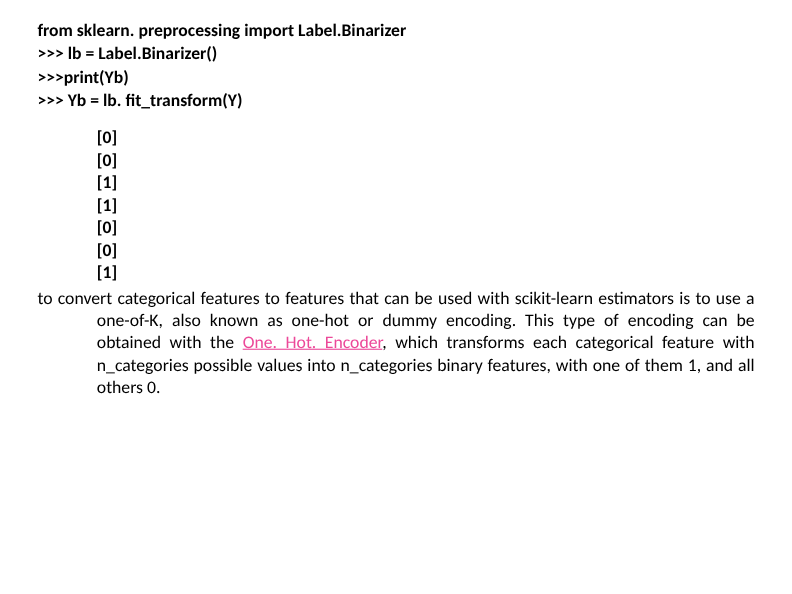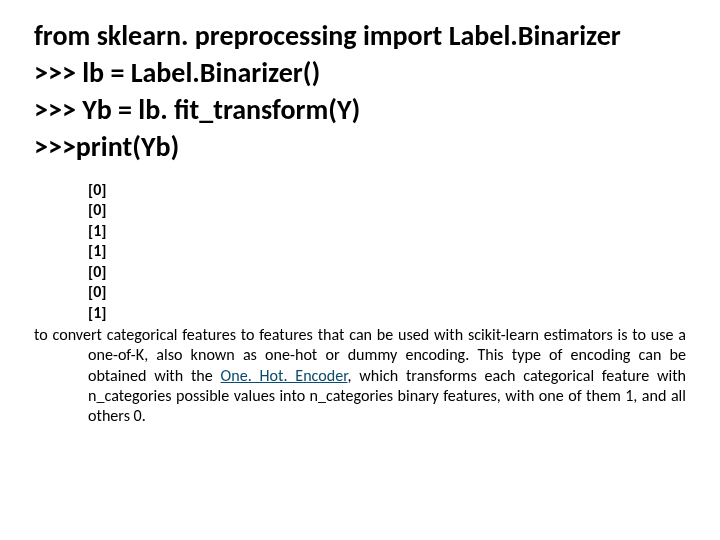--- a/index.html
+++ b/index.html
@@ -12,21 +12,21 @@
     color: #000;
   }
   .slide {
     box-sizing: border-box;
     padding: 18px 34px 0 34px;
     width: 720px;
     height: 540px;
   }
   .code-block {
     font-weight: 700;
-    font-size: 28px;
+    font-size: 16px;
     line-height: 1.32;
     margin-bottom: 14px;
   }
   .code-line { white-space: pre; }
   .output-block {
     font-weight: 700;
     font-size: 16px;
     line-height: 1.28;
   }
   .arr-first { white-space: pre; }
@@ -38,34 +38,34 @@
     font-weight: 400;
     font-size: 16.1px;
     line-height: 1.26;
     margin-top: 2px;
     padding-left: 54px;
     text-indent: -54px;
     text-align: justify;
     text-justify: inter-word;
   }
   .explain a {
-    color: #0c4a6e;
+    color: #ec4899;
     text-decoration: underline;
   }
 </style>
 </head>
 <body>
 
 <div class="slide">
 
   <div class="code-block">
     <div class="code-line">from sklearn. preprocessing import Label.Binarizer</div>
     <div class="code-line">&gt;&gt;&gt; lb = Label.Binarizer()</div>
+    <div class="code-line">&gt;&gt;&gt;print(Yb)</div>
     <div class="code-line">&gt;&gt;&gt; Yb = lb. fit_transform(Y)</div>
-    <div class="code-line">&gt;&gt;&gt;print(Yb)</div>
   </div>
 
   <div class="output-block">
     <div class="arr-row">[0]</div>
     <div class="arr-row">[0]</div>
     <div class="arr-row">[1]</div>
     <div class="arr-row">[1]</div>
     <div class="arr-row">[0]</div>
     <div class="arr-row">[0]</div>
     <div class="arr-row">[1]</div>

